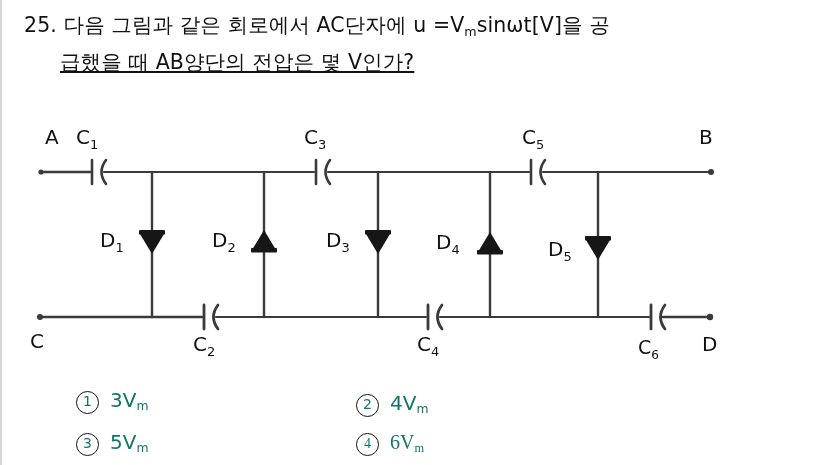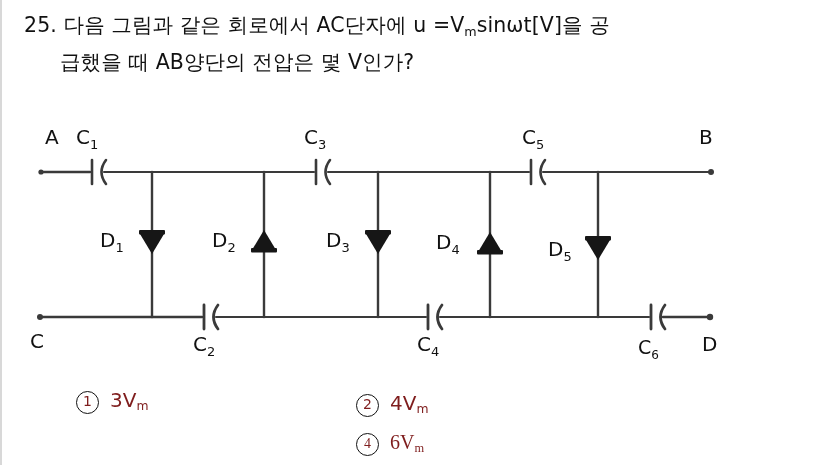--- a/index.html
+++ b/index.html
@@ -40,20 +40,21 @@
     width: 790px;
     font-size: 20.5px;
     line-height: 31px;
     letter-spacing: 0.1px;
     color: #111111;
     white-space: nowrap;
   }
   .stem .line2 {
     display: block;
     padding-left: 36px;
+    text-decoration: underline;
   }
   sub {
     font-size: 0.62em;
     vertical-align: -0.28em;
     letter-spacing: 0;
   }
 
   
   #figure {
     position: absolute;
@@ -71,21 +72,21 @@
     position: absolute;
     left: 0;
     top: 378px;
     width: 826px;
     height: 85px;
   }
   .choice {
     position: absolute;
     font-size: 20px;
     line-height: 20px;
-    color: #7f1d1d;
+    color: #0f766e;
     white-space: nowrap;
   }
   .choice .num {
     display: inline-block;
     width: 21px;
     height: 21px;
     line-height: 19px;
     border: 1.4px solid #111111;
     border-radius: 50%;
     text-align: center;
@@ -209,18 +210,21 @@
     </svg>
   </div>
 
   <div class="choices">
     <div class="choice c1">
       <span class="num">1</span><span>3V</span><sub>m</sub>
     </div>
     <div class="choice c2">
       <span class="num">2</span><span>4V</span><sub>m</sub>
     </div>
+    <div class="choice c3">
+      <span class="num">3</span><span>5V</span><sub>m</sub>
+    </div>
     <div class="choice c4">
       <span class="num">4</span><span>6V</span><sub>m</sub>
     </div>
   </div>
 
 </div>
 
 </body></html>

